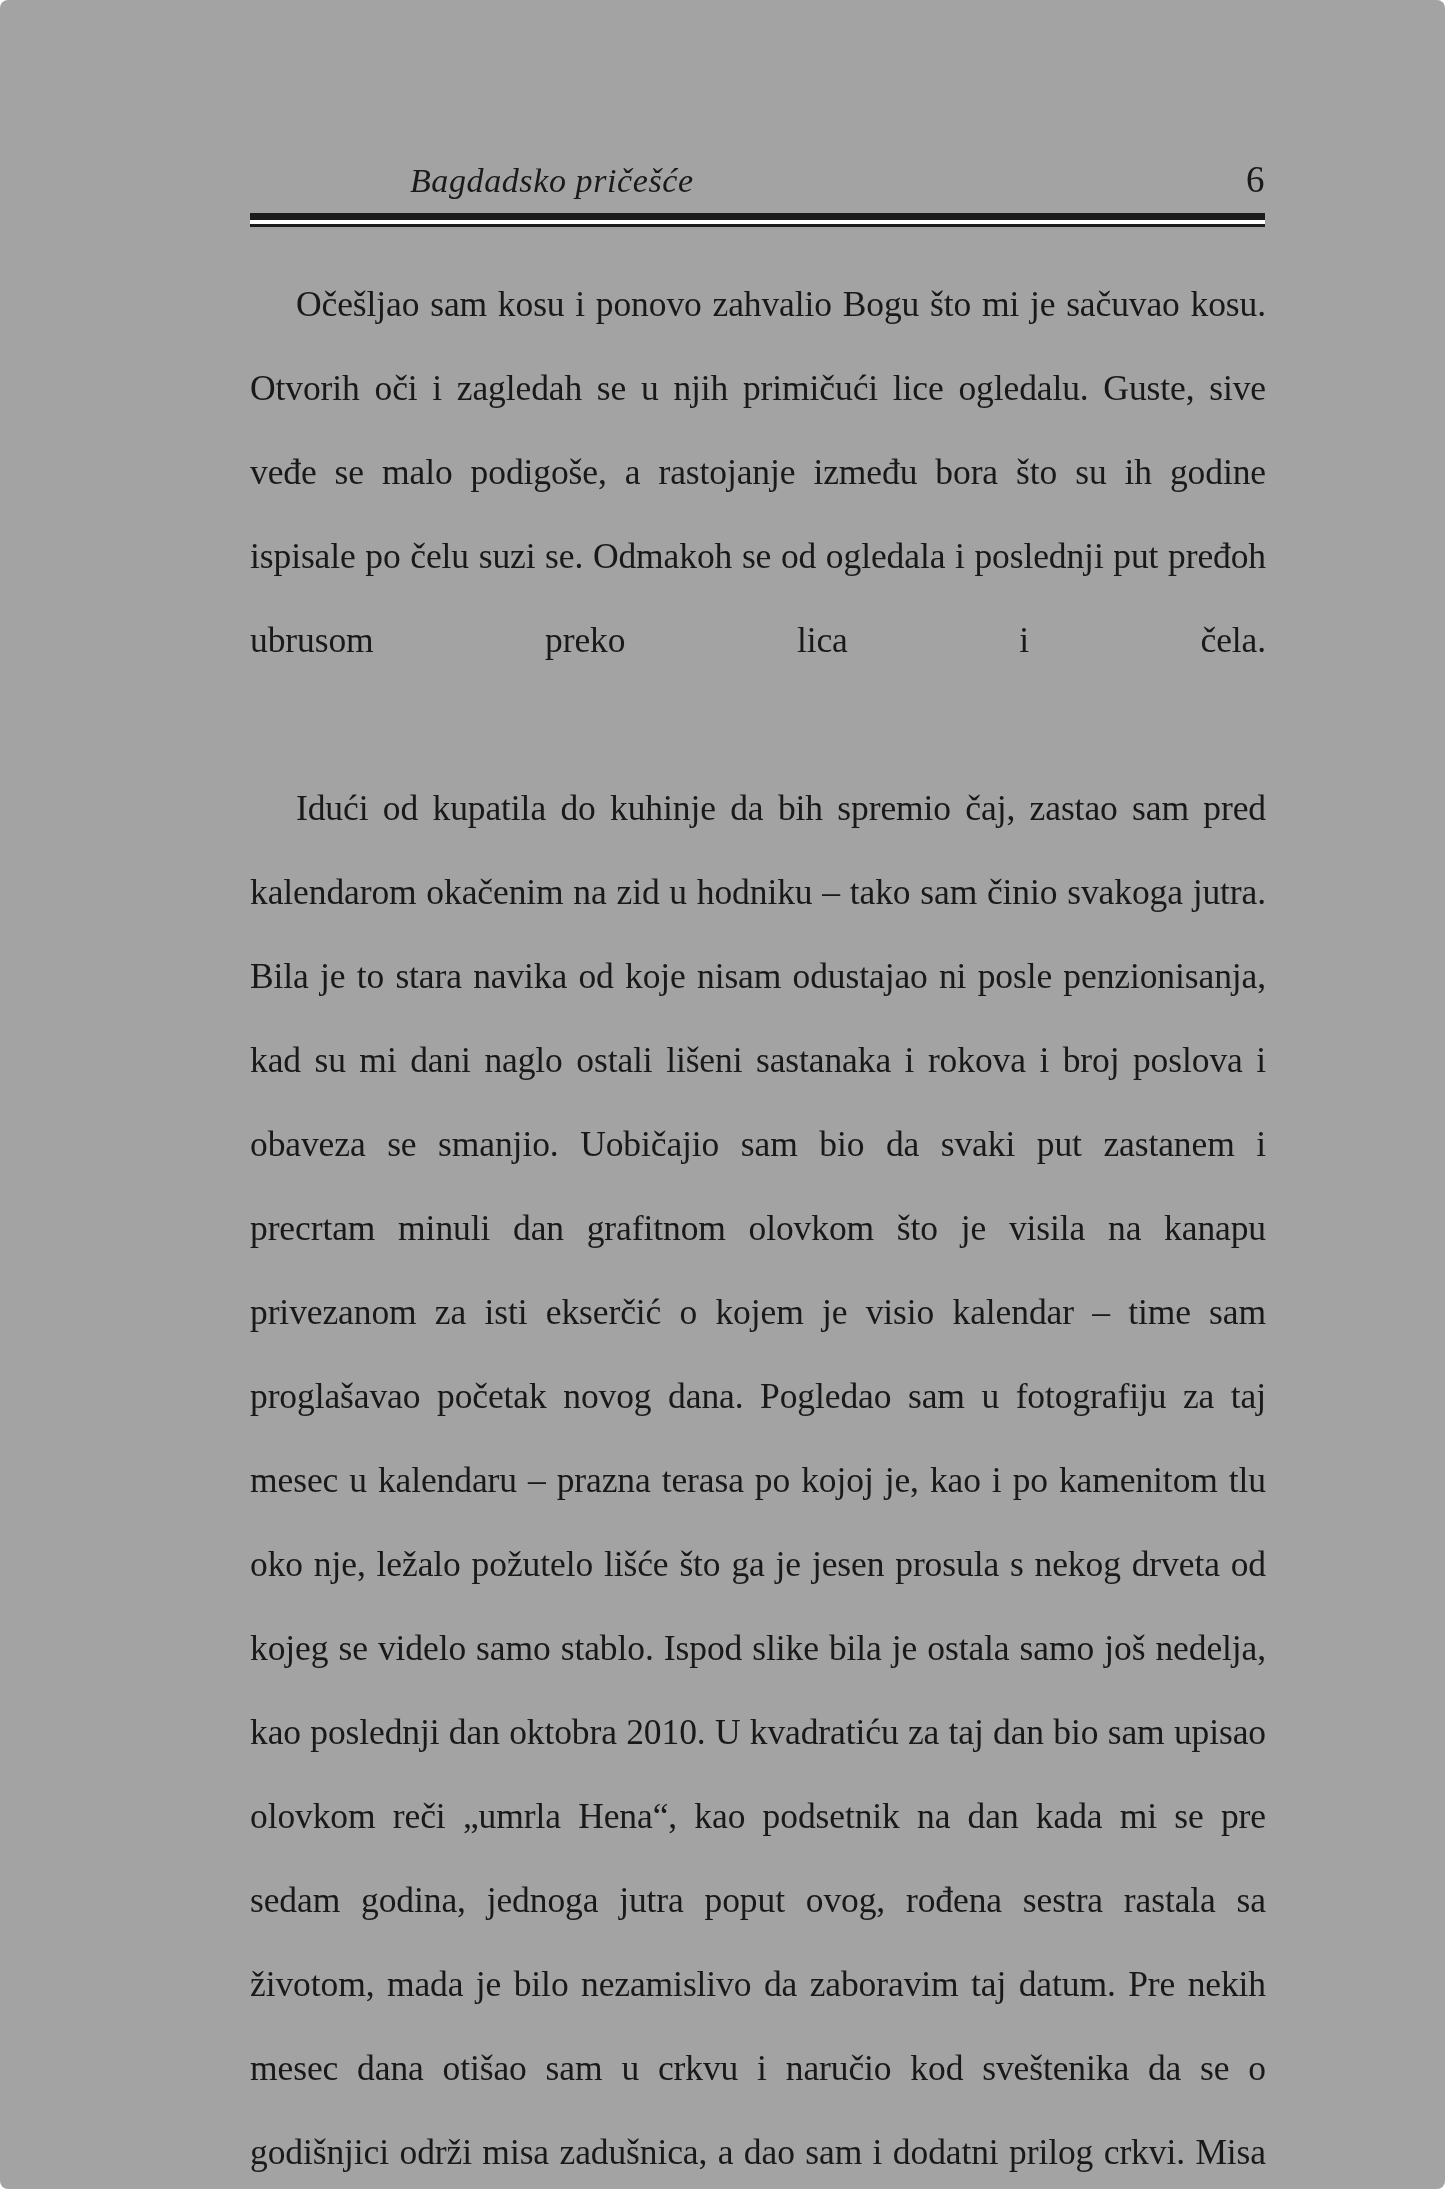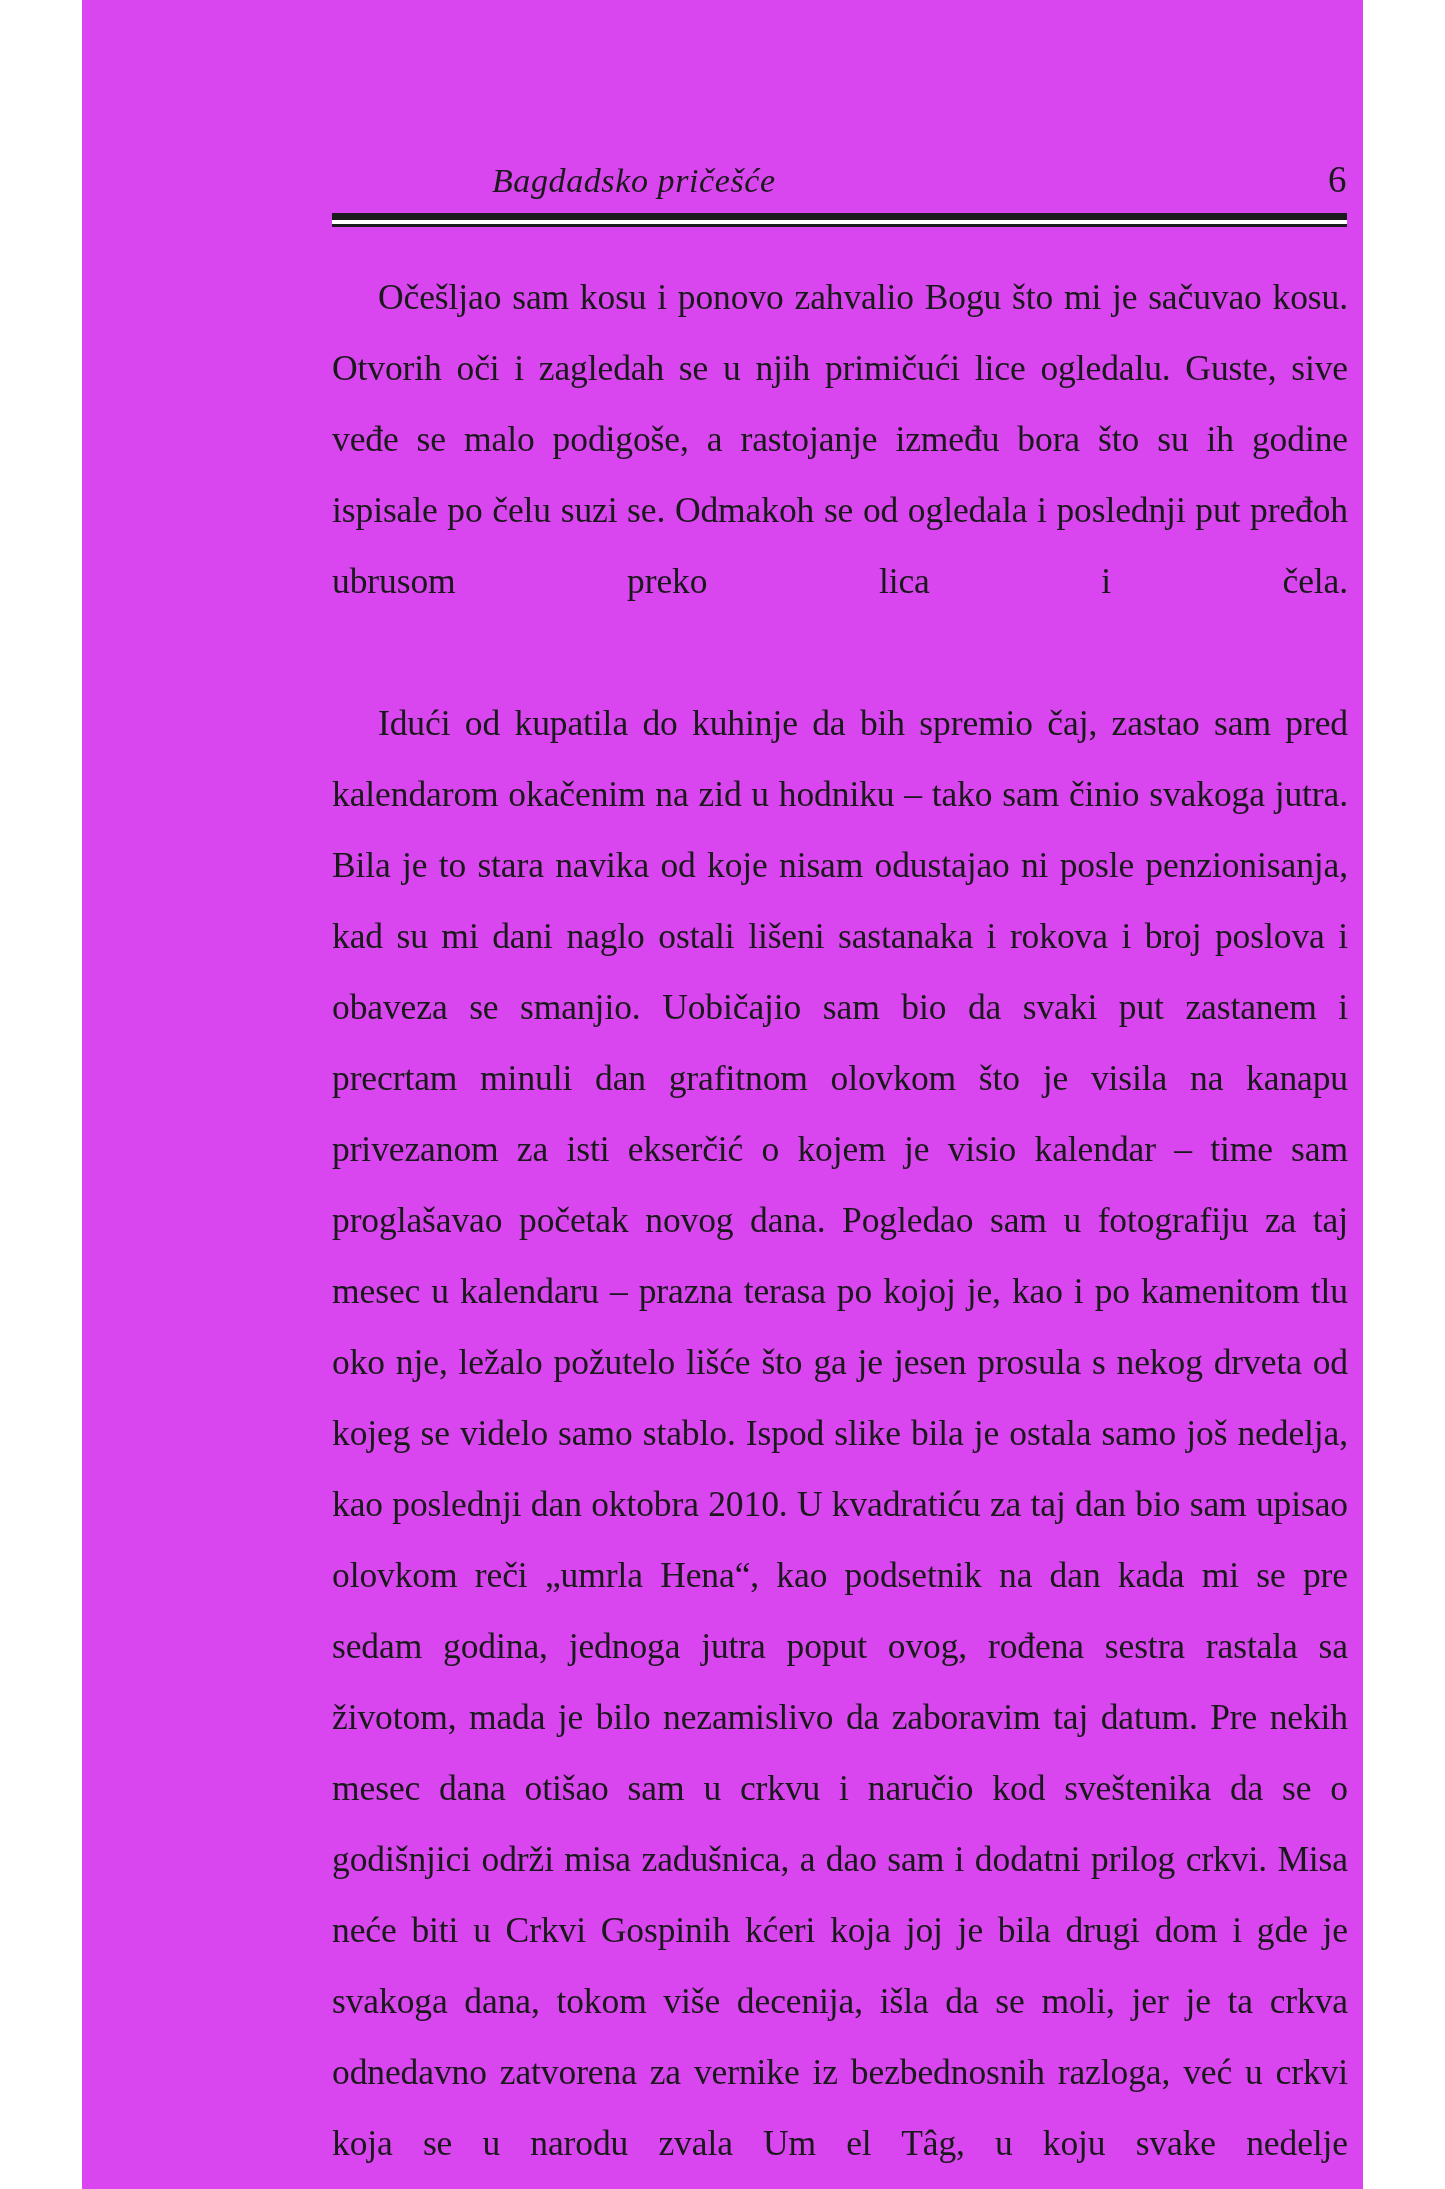--- a/index.html
+++ b/index.html
@@ -3,27 +3,28 @@
 <meta charset="utf-8">
 <style>
   html, body {
     margin: 0;
     padding: 0;
     background: #ffffff;
   }
 
   .page {
     position: relative;
-    width: 1281px;
+    width: 1445px;
     height: 2189px;
-    background: #d946ef;
+    background: #a3a3a3;
     margin: 0 auto;
     overflow: hidden;
     font-family: "Liberation Serif", "DejaVu Serif", serif;
     color: #19181a;
+    border-radius: 8px;
   }
 
   
   .running-head {
     position: absolute;
     left: 250px;
     top: 140px;
     width: 1015px;
     height: 58px;
     display: flex;
@@ -74,21 +75,21 @@
     left: 250px;
     top: 262px;
     width: 1016px;
   }
 
   .body-text p {
     margin: 0;
     text-align: justify;
     text-justify: inter-word;
     font-size: 35.5px;
-    line-height: 71px;
+    line-height: 84px;
     letter-spacing: -0.1px;
     word-spacing: 0.4px;
     hyphens: manual;
   }
 
   .body-text p.indent {
     text-indent: 46px;
   }
 
   

